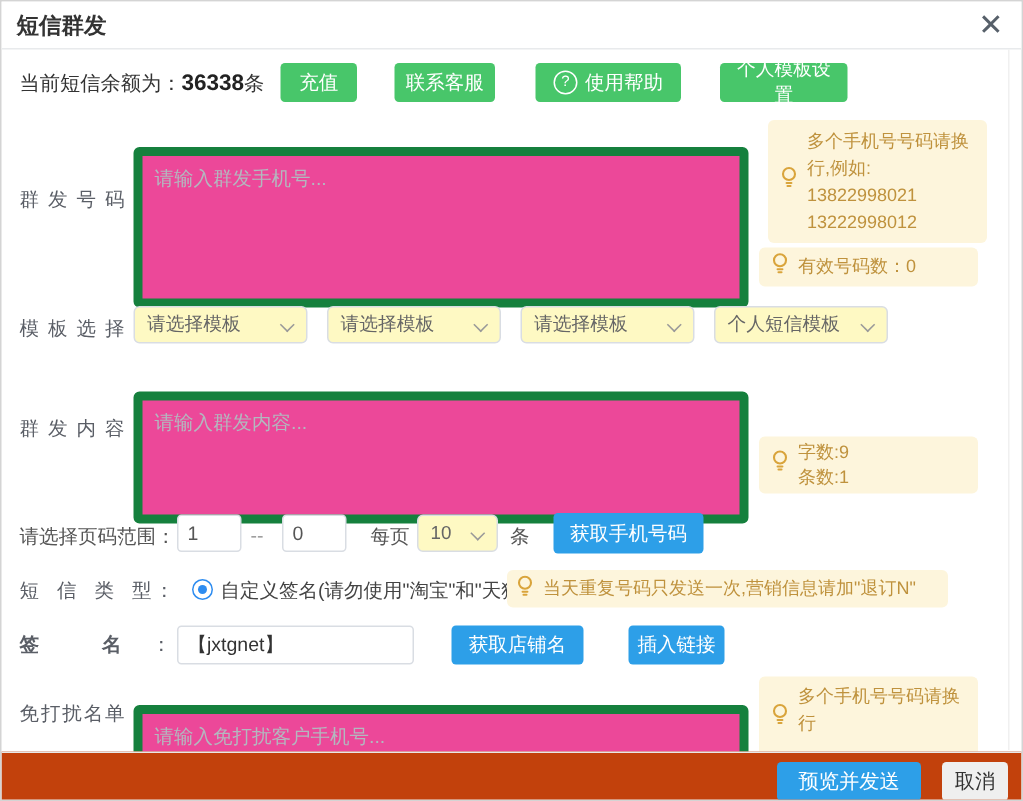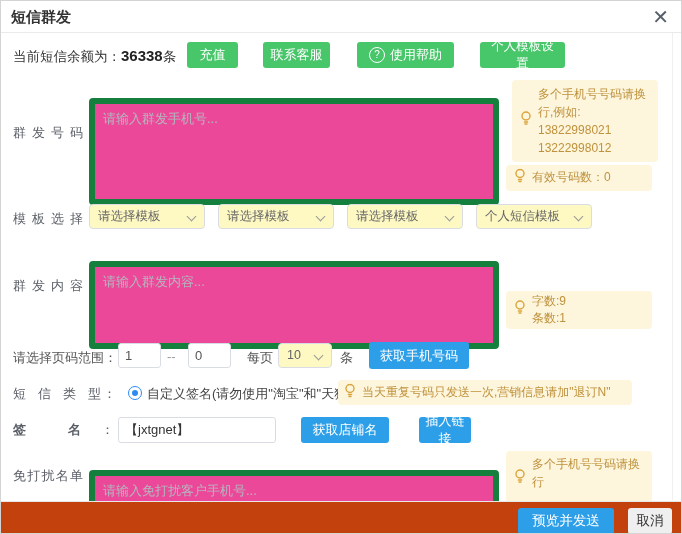--- a/index.html
+++ b/index.html
@@ -186,21 +186,21 @@
   </div>
 
   <div class="lbl" style="top:420px;">
     <span class="lbl-text" style="width:68px;font-weight:bold;">签名</span>
       <span class="lbl-colon" style="margin-left:20px;">：</span>
   </div>
   <input class="inp" style="left: 117px; top: 416px; width: 158px; height: 26px; color: rgb(51, 51, 51);" value="【jxtgnet】">
   <button class="btn-blue" style="left:300px;top:416px;width:88px;height:26px;">
       <span>获取店铺名</span>
     </button>
-  <button class="btn-blue" style="left:418px;top:416px;width:52px;height:26px;">
+  <button class="btn-blue" style="left:418px;top:416px;width:64px;height:26px;">
       <span>插入链接</span>
     </button>
 
   <div class="lbl" style="top:466px;">
     <span class="lbl-text w70">免打扰名单</span>
       <span class="lbl-colon">：</span>
   </div>
   <textarea class="ta" style="top: 449px; height: 48px;" placeholder="请输入免打扰客户手机号..."></textarea>
   <div class="hint" style="left:505px;top:450px;width:146px;height:56px;padding-top:4px;">
     <span class="bulb">

